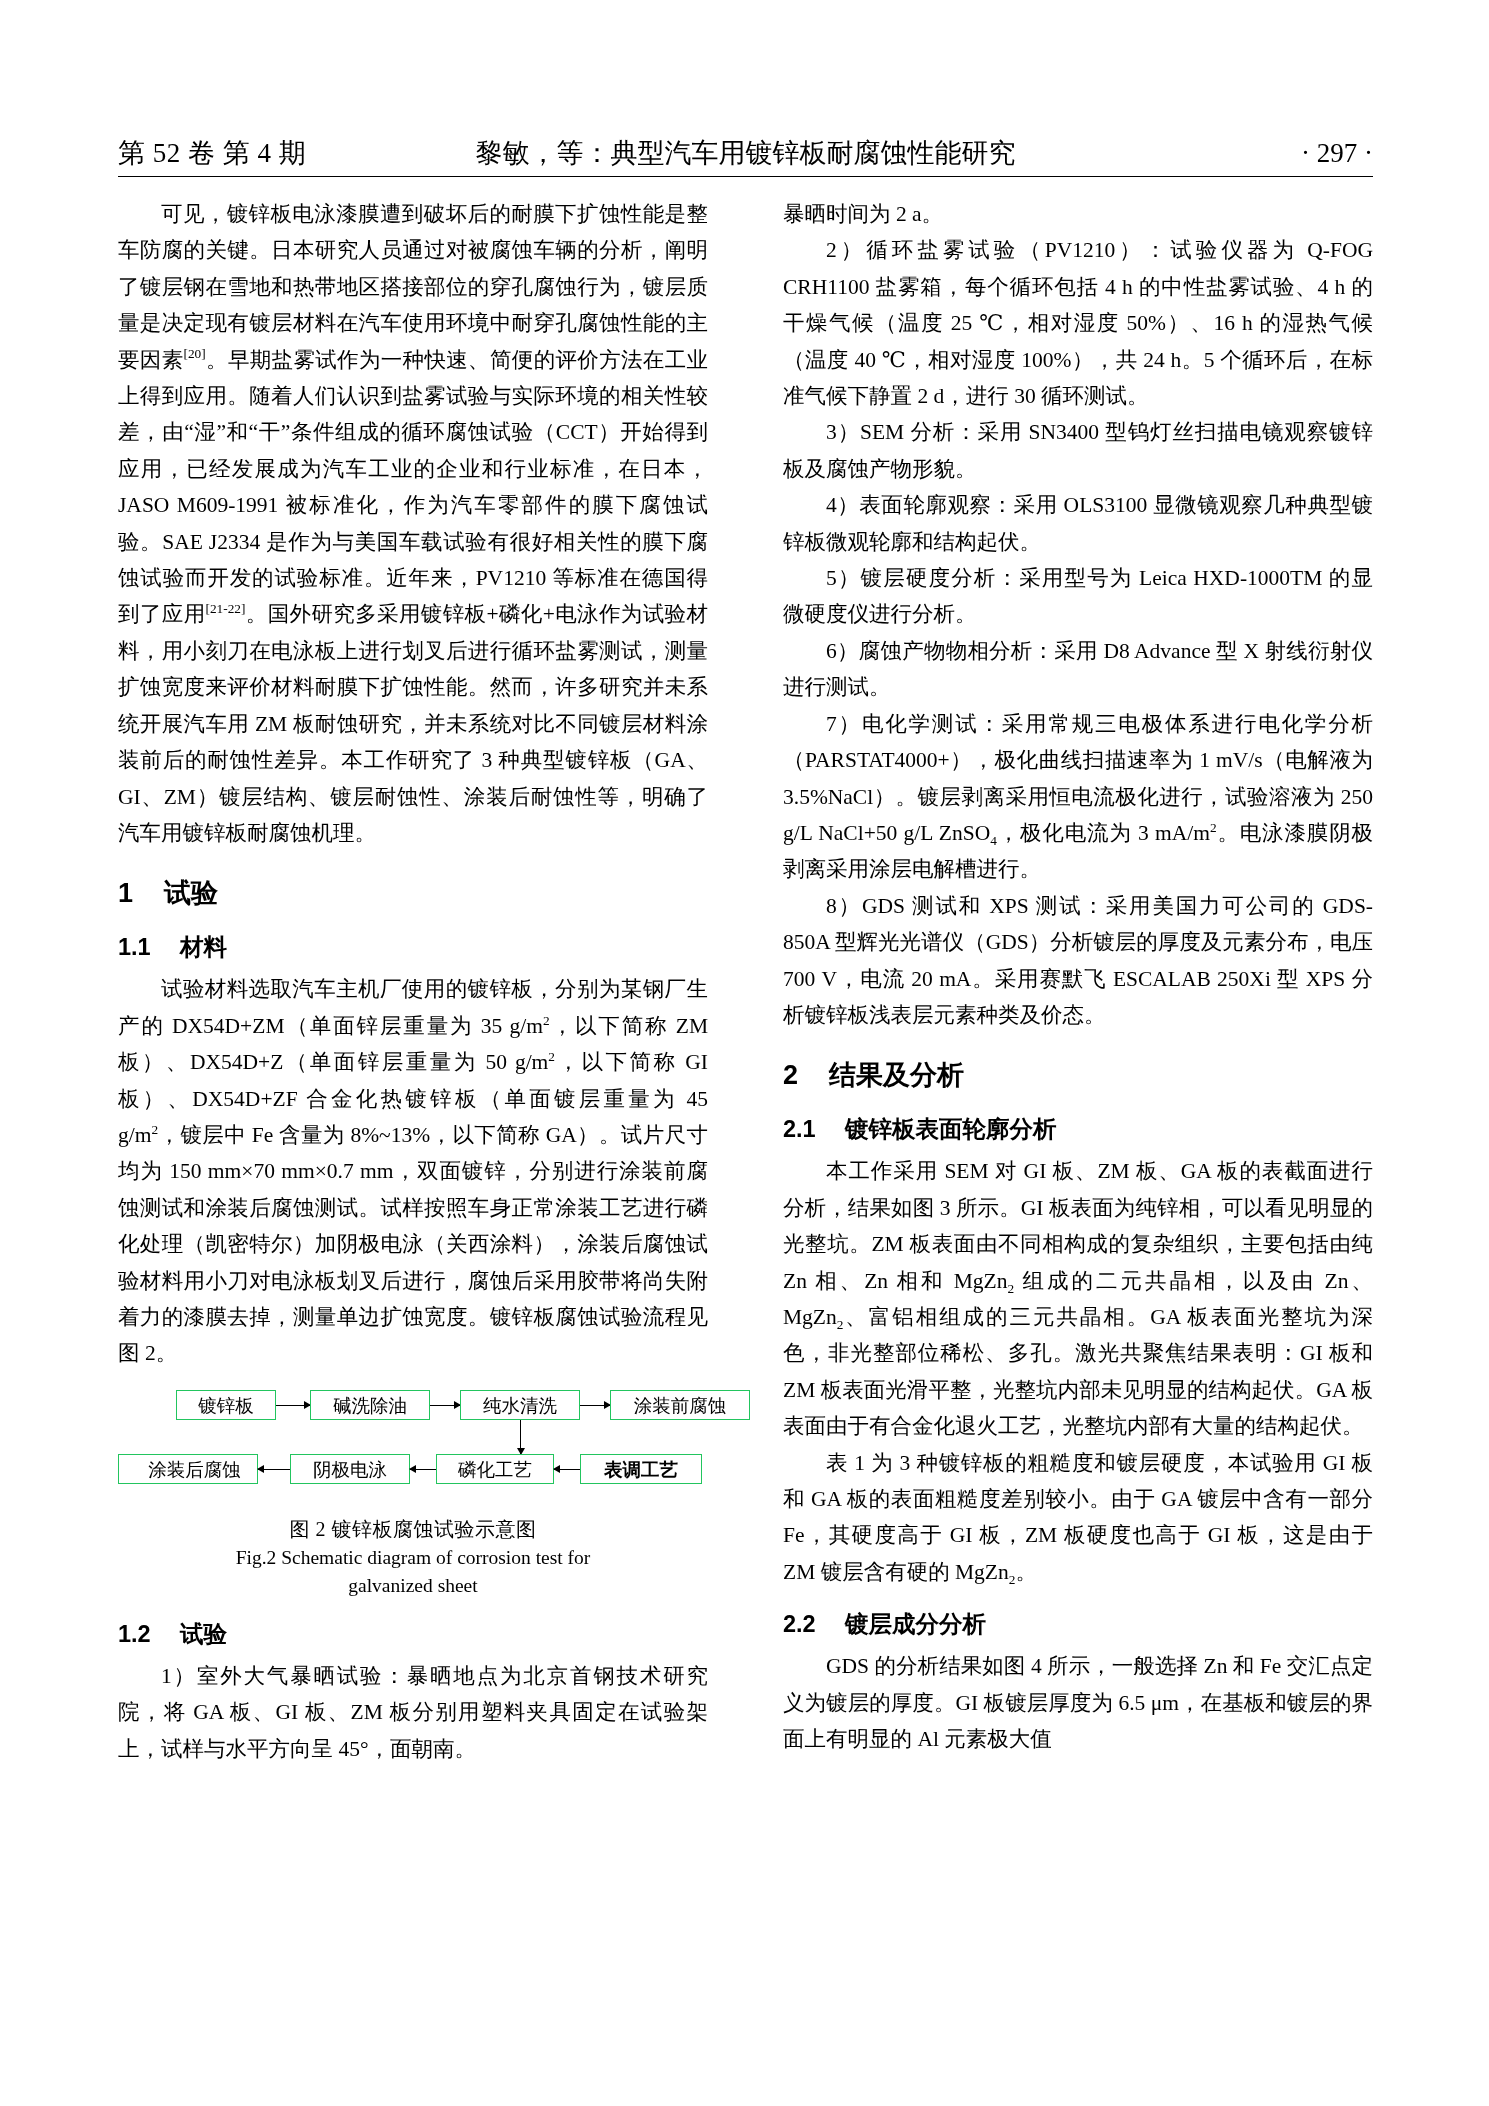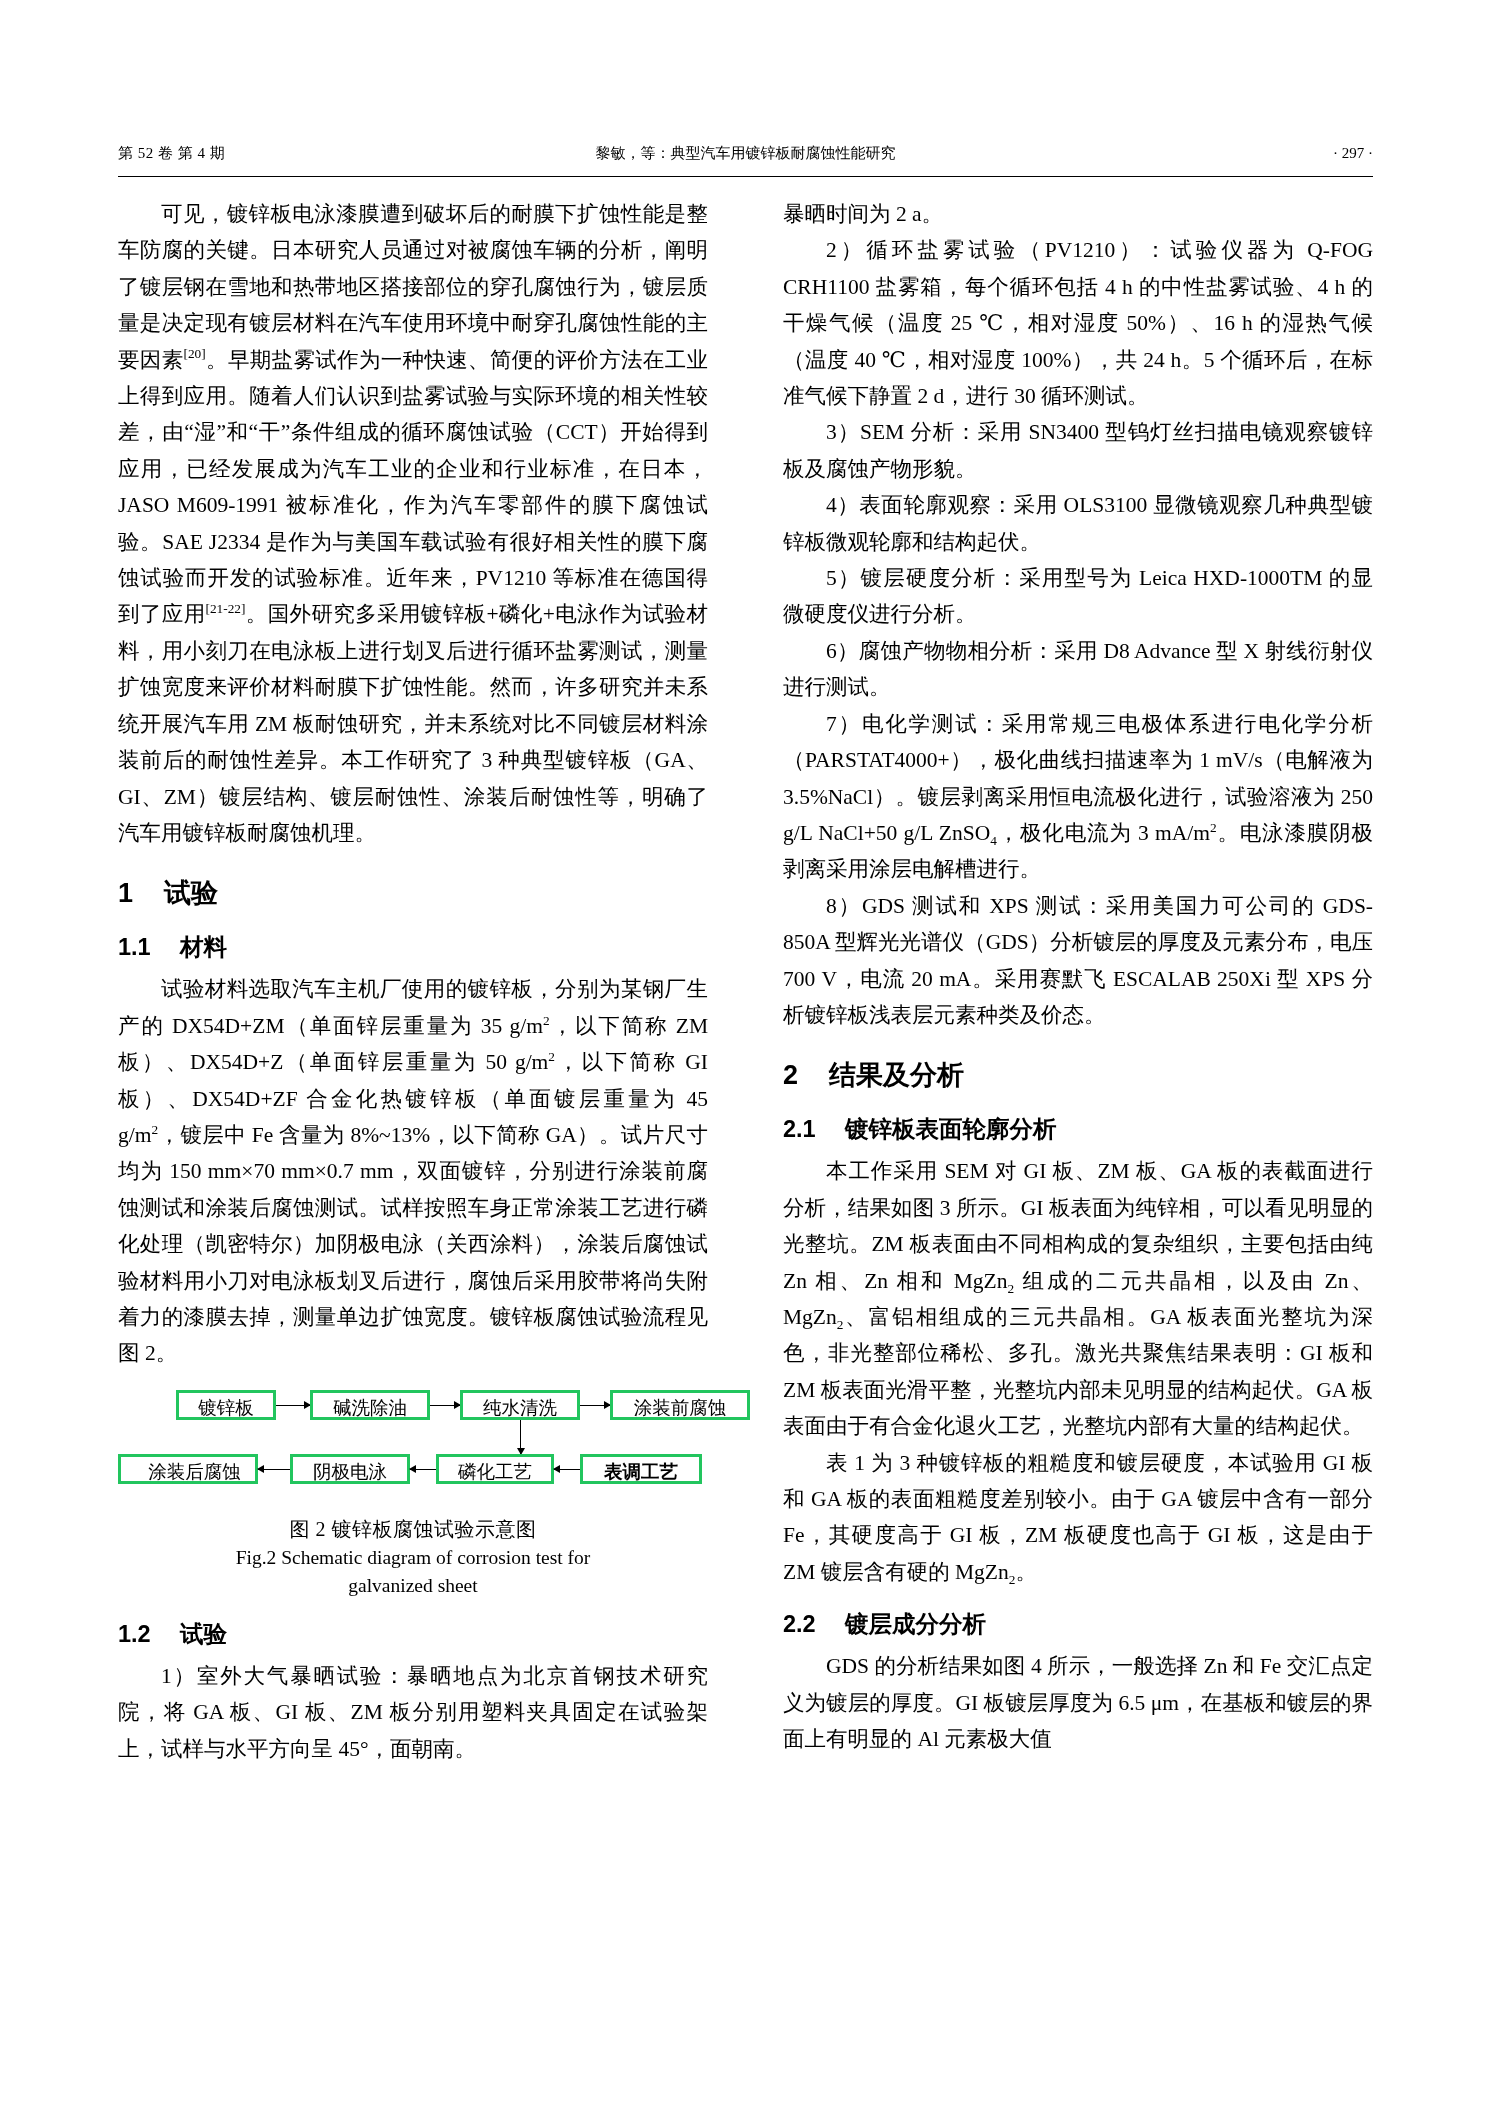--- a/index.html
+++ b/index.html
@@ -21,21 +21,21 @@
     width: 1489px;
     height: 2106px;
   }
   
   .runhead {
     position: absolute;
     left: 118px;
     top: 138px;
     width: 1255px;
     height: 30px;
-    font-size: 15px;
+    font-size: 27px;
     line-height: 30px;
   }
   .runhead .rh-left {
     position: absolute;
     left: 0; top: 0;
     letter-spacing: 0.5px;
   }
   .runhead .rh-center {
     position: absolute;
     left: 0; top: 0;
@@ -101,21 +101,21 @@
     text-indent: 0;
   }
   .flow {
     position: relative;
     width: 590px;
     height: 118px;
     margin: 8px 0 4px 0;
   }
   .fbox {
     position: absolute;
-    border: 3px solid #22c55e;
+    border: 1px solid #22c55e;
     font-size: 18.5px;
     line-height: 30px;
     height: 30px;
     text-align: center;
     white-space: nowrap;
     box-sizing: border-box;
     font-family: "Liberation Serif", "DejaVu Serif", serif;
     padding: 0 6px;
   }
   .arrow-h {

